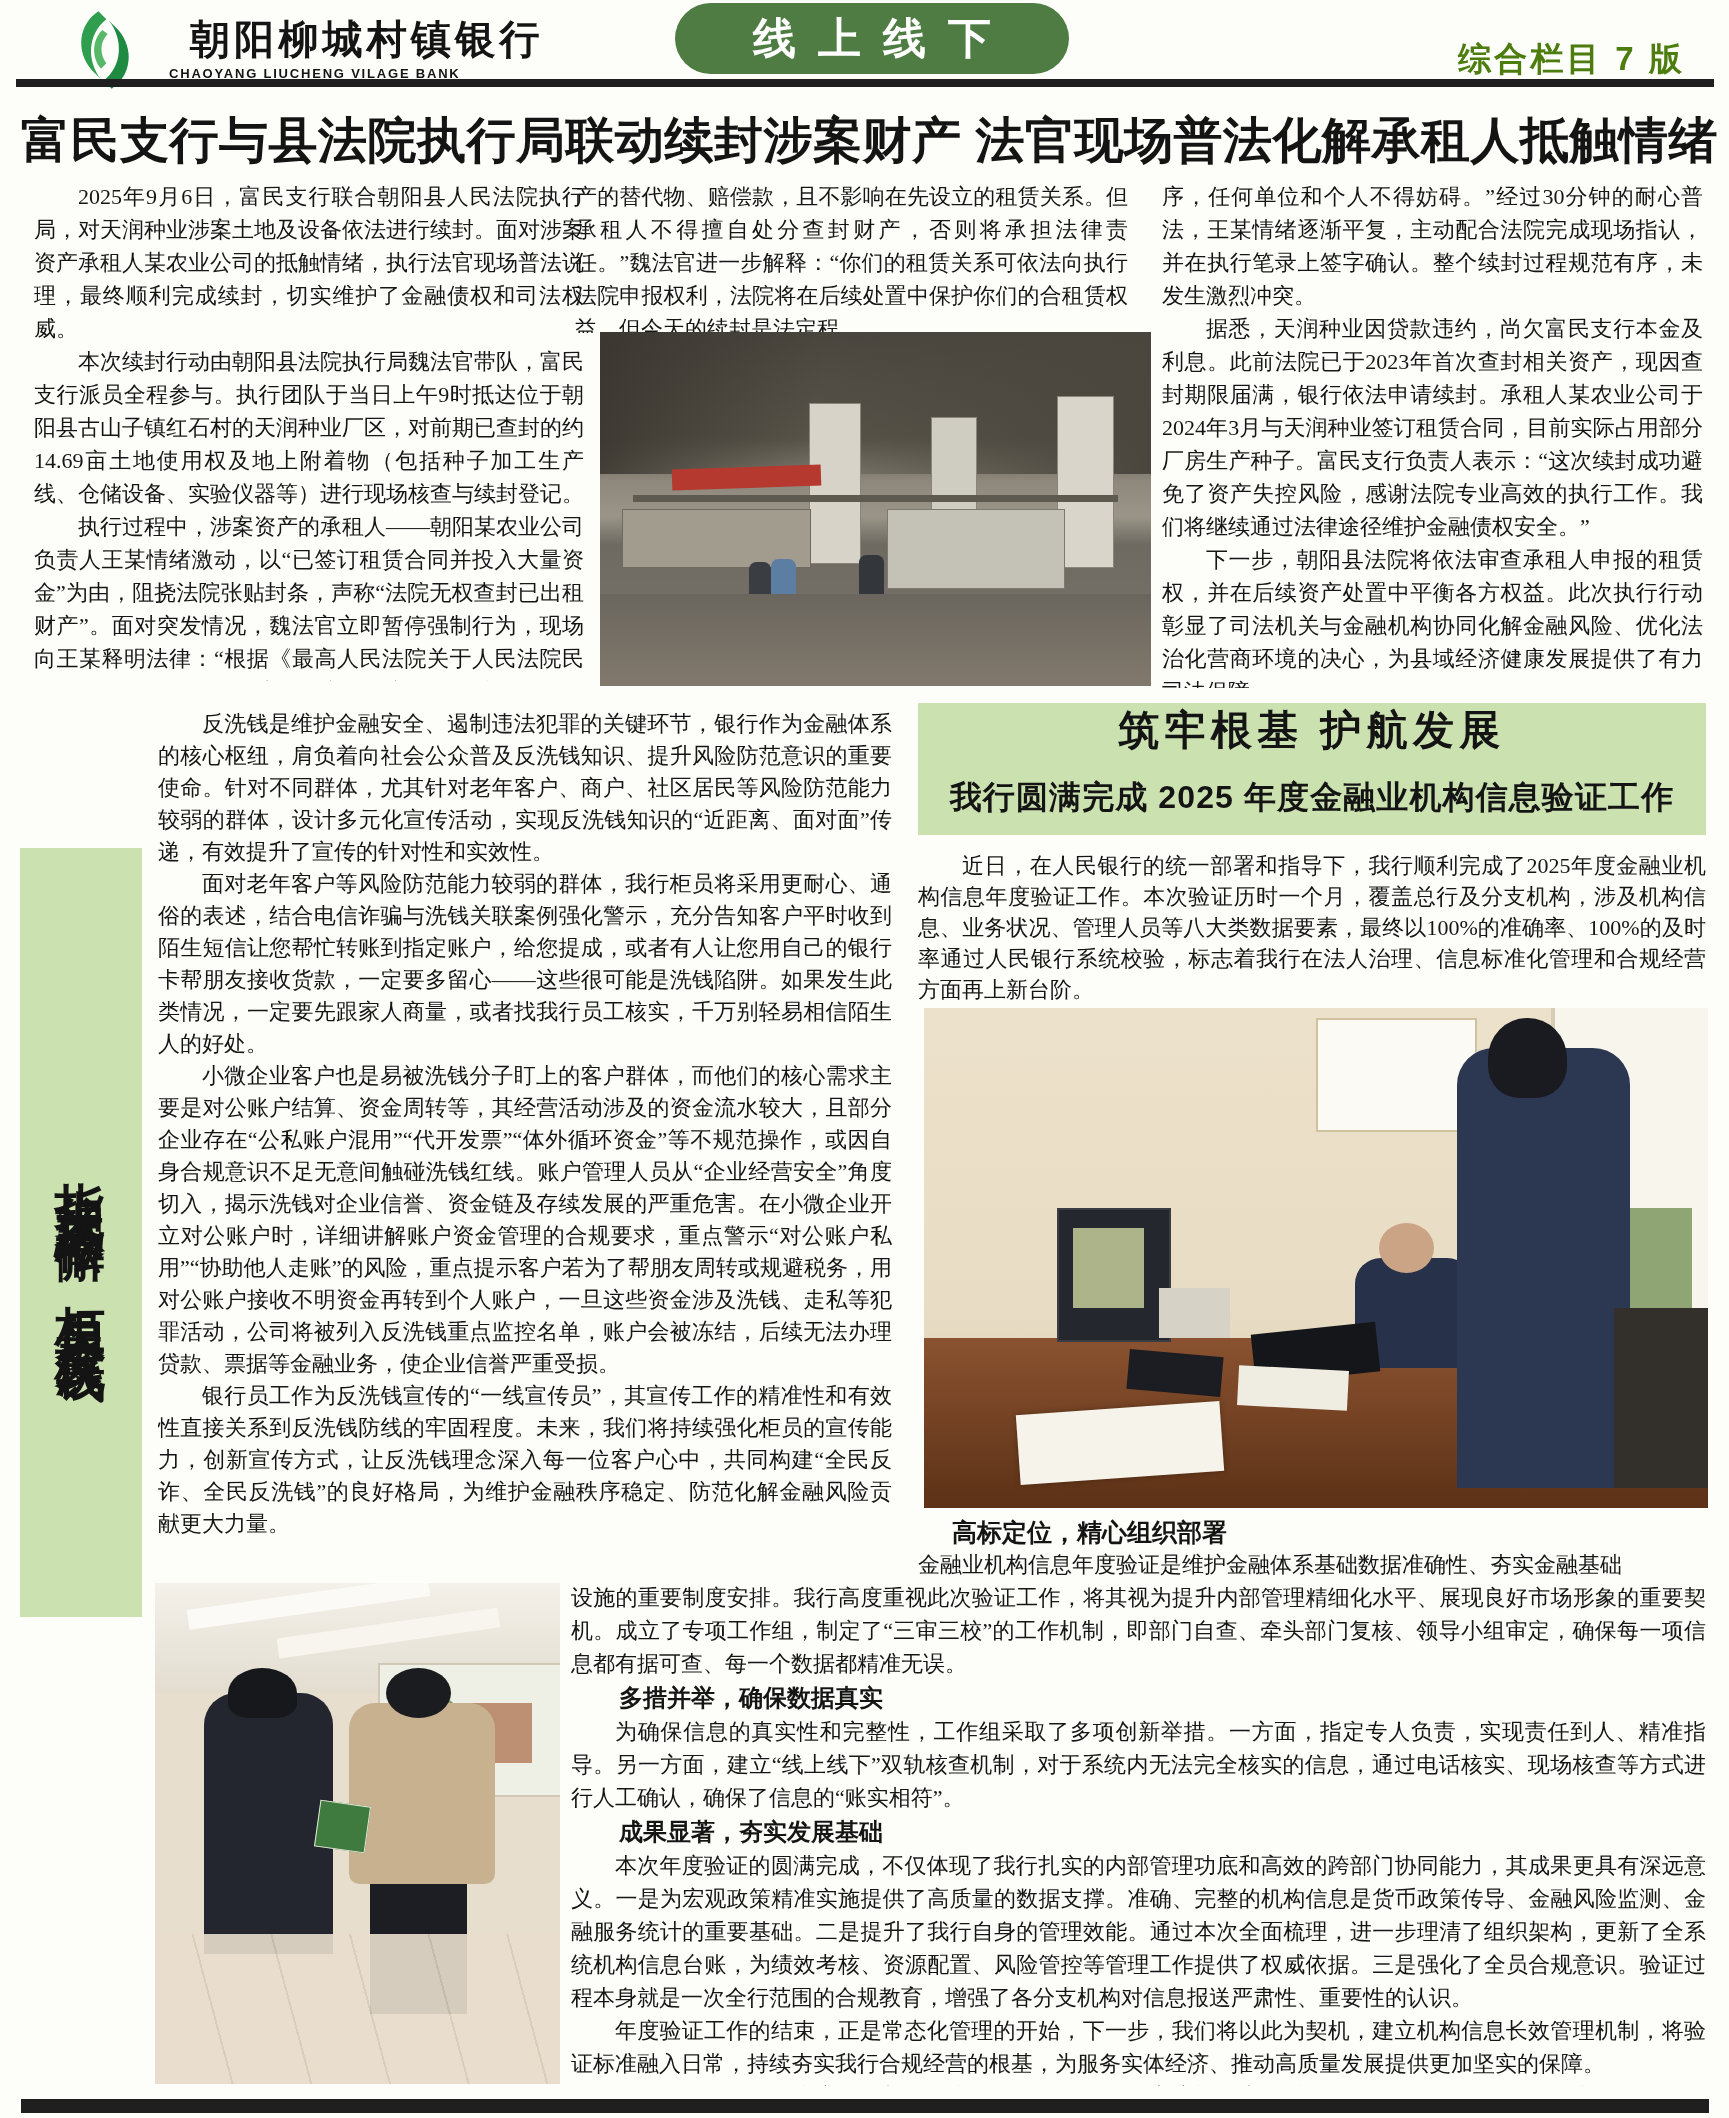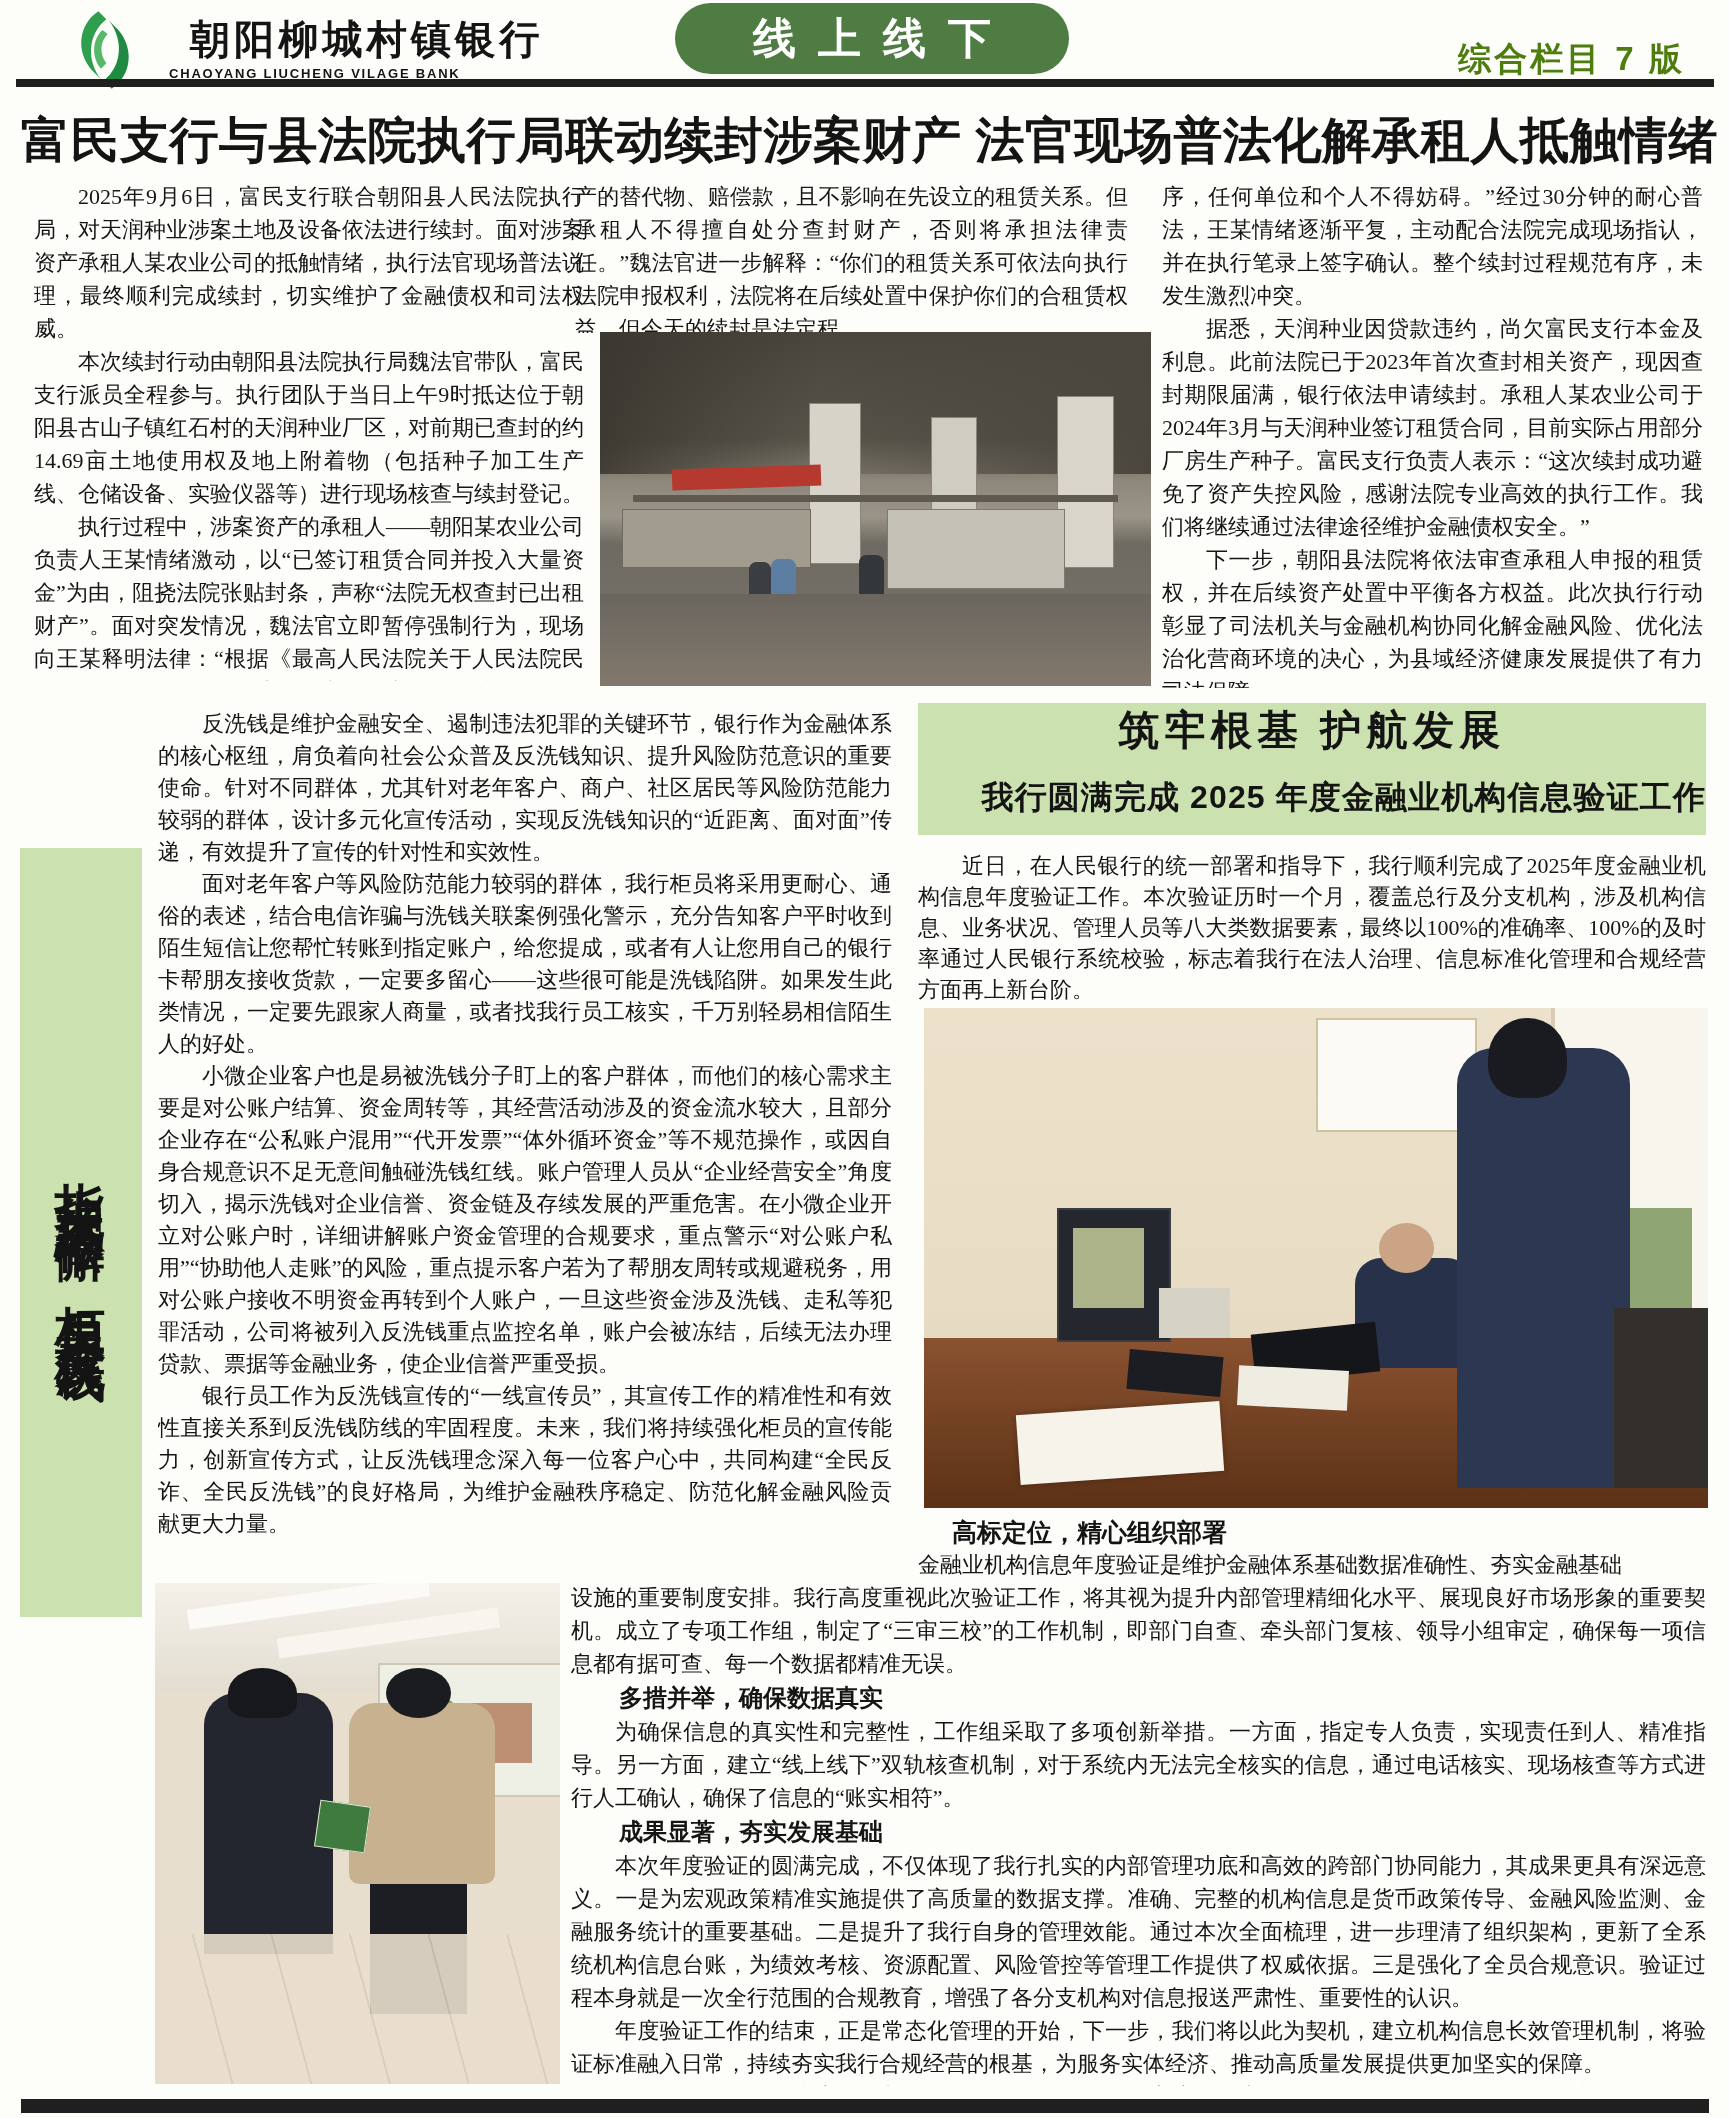--- a/index.html
+++ b/index.html
@@ -19,21 +19,21 @@
   #fin-banner span{color:#ffffff;font-weight:bold;font-size:43px;letter-spacing:22px;text-indent:22px;}
   #page-label{color:#4d7c0f;font-weight:bold;font-size:33px;letter-spacing:3.2px;white-space:nowrap;}
   
   #main-headline{font-size:49px;font-weight:bold;text-align:center;letter-spacing:0.5px;white-space:nowrap;}
   
   .green-box{background:#cbe1af;}
   #vertical-headline{display:flex;align-items:center;justify-content:center;}
   #vertical-headline span{writing-mode:vertical-rl;text-orientation:upright;font-weight:bold;
       font-size:50px;letter-spacing:8.4px;font-family:"Liberation Sans","DejaVu Sans",sans-serif;}
   #verif-title{font-size:41px;font-weight:bold;text-align:center;letter-spacing:5.3px;margin-top:0;}
-  #verif-subtitle{font-size:32px;font-weight:bold;text-align:right;letter-spacing:1.1px;margin-top:18px;}
+  #verif-subtitle{font-size:32px;font-weight:bold;text-align:center;letter-spacing:1.1px;margin-top:18px;}
   .caption-head{font-family:"Liberation Sans","DejaVu Sans",sans-serif;font-weight:bold;font-size:25px;text-indent:34px;}
   
   .photo{overflow:hidden;position:absolute;}
   .ph{position:absolute;}
 </style>
 </head>
 <body>
 
 <div id="page">
 

